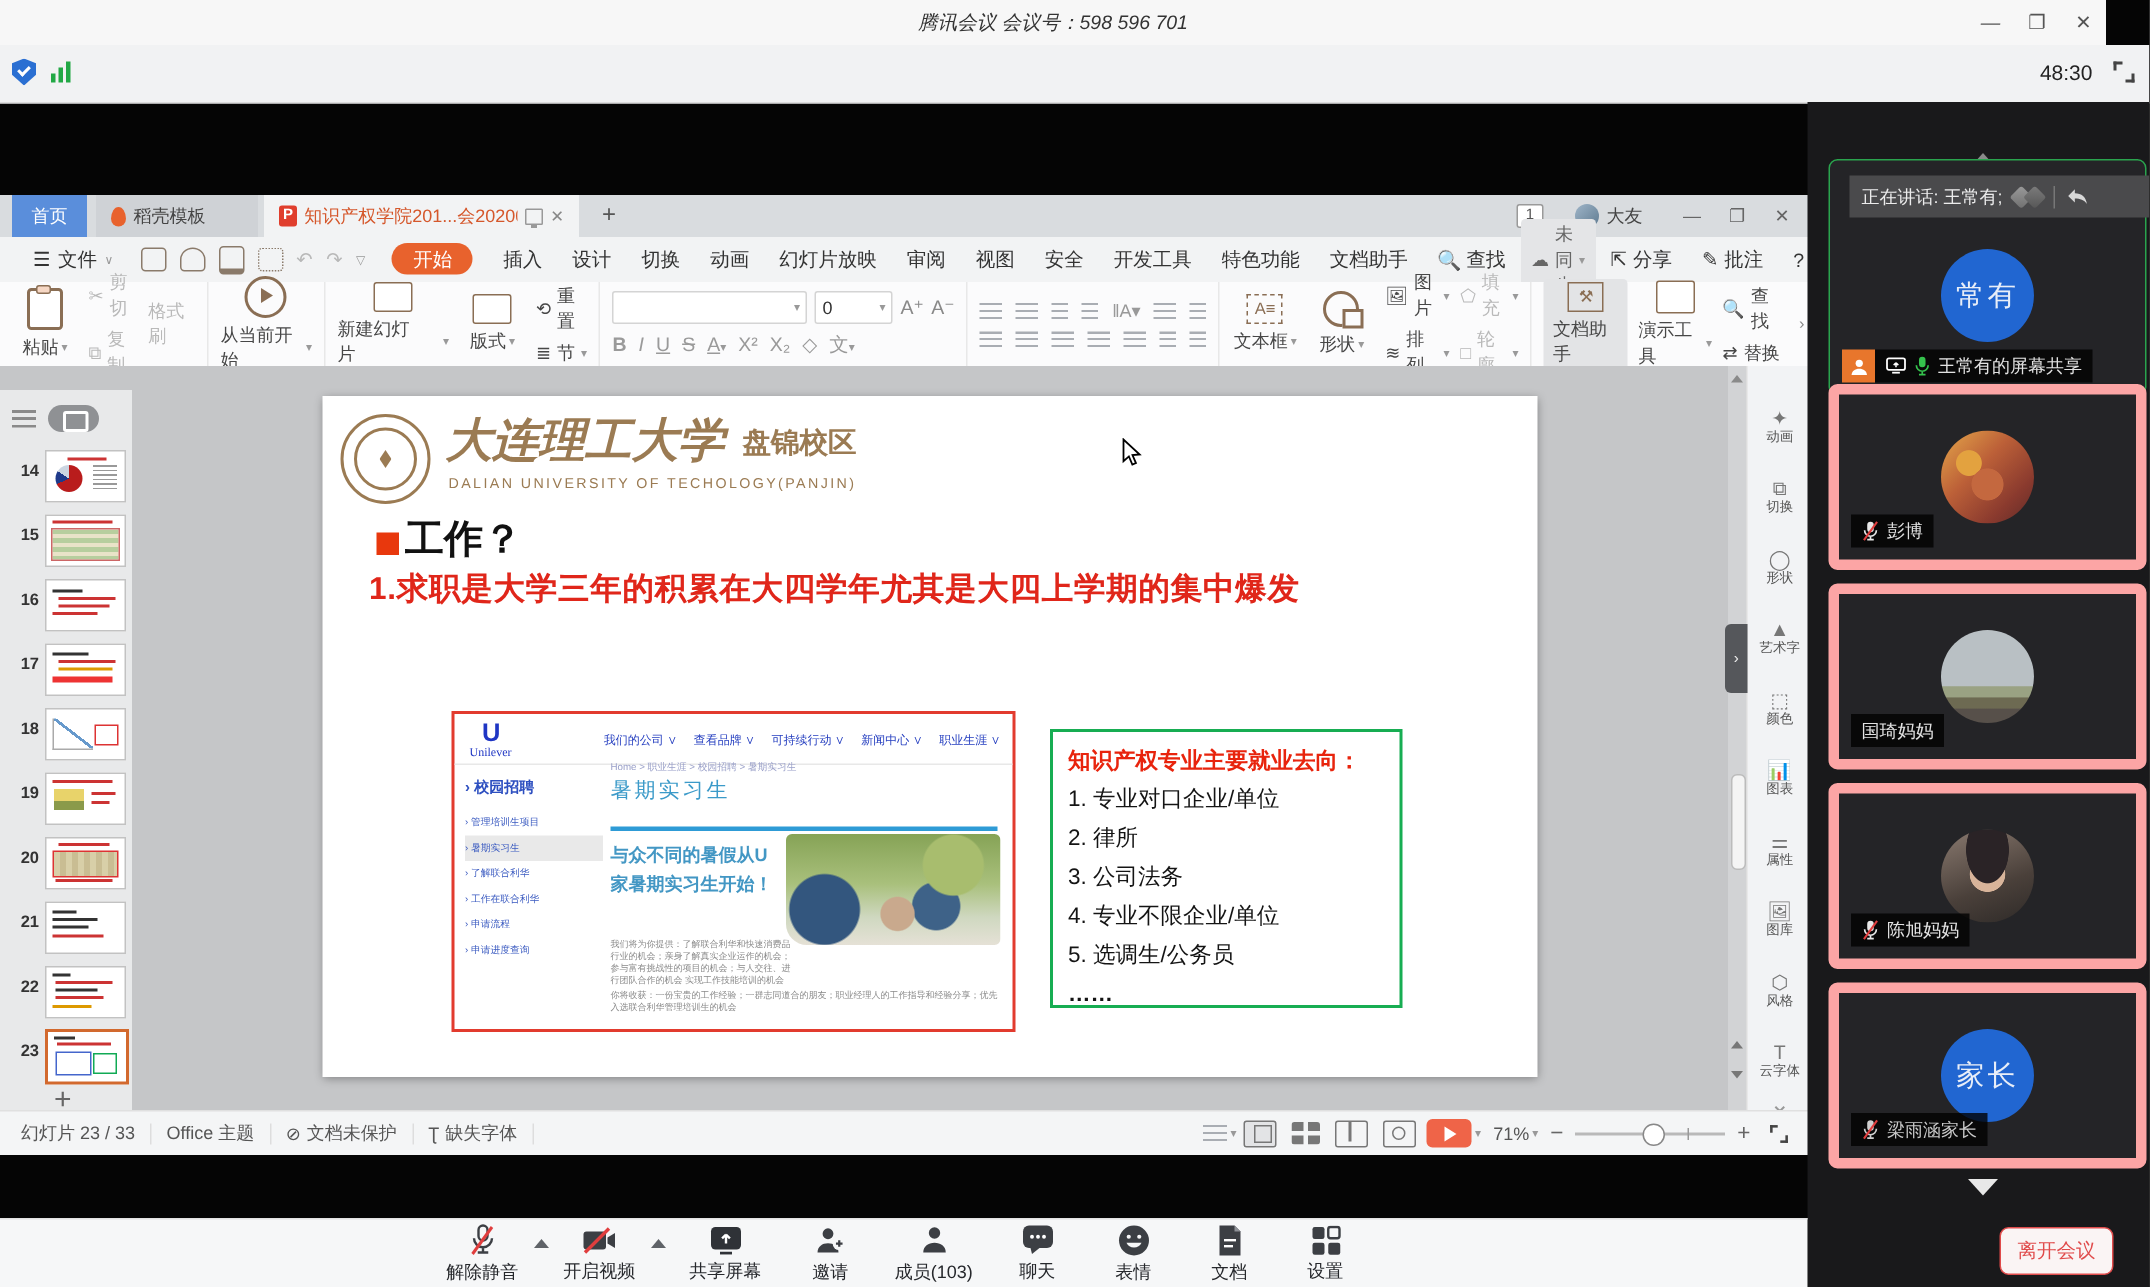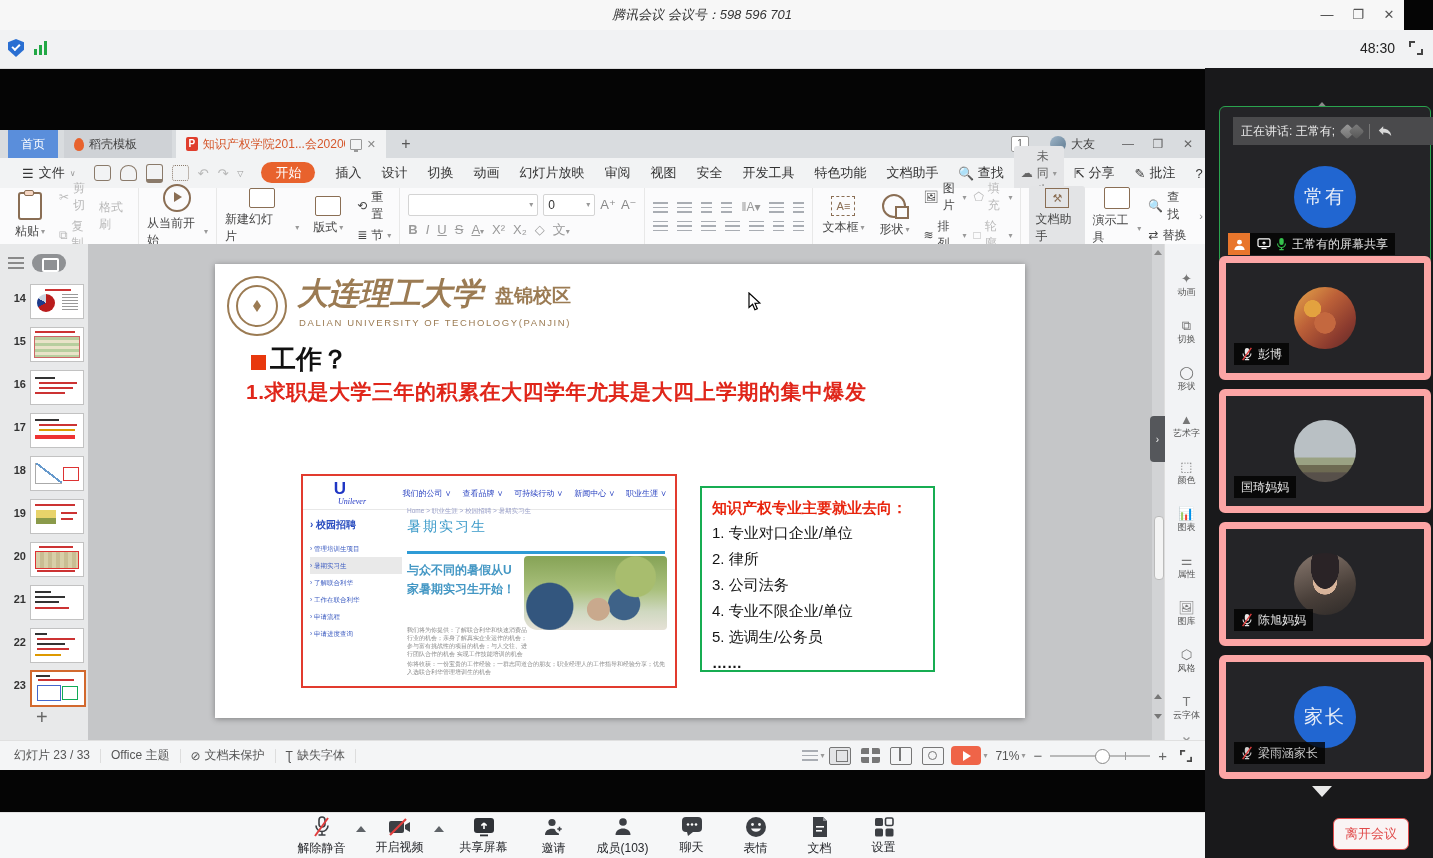--- a/index.html
+++ b/index.html
@@ -65,21 +65,21 @@
   .bars{width:15px;height:11px;background:repeating-linear-gradient(#a9adb3 0 1.5px,transparent 1.5px 4.5px);}
   .bars.short{width:11px;}
   .caret{font-size:8px;color:#999;}
   .hl{background:#e3e4e6;border-radius:3px;}
   .aboxic{width:22px;height:18px;border:1.5px dashed #8a6e54;font-size:11px;color:#8a6e54;text-align:center;line-height:18px;}
   .shapeic{width:20px;height:20px;border:2px solid #8a6e54;border-radius:50%;position:relative;}
   .shapeic:after{content:"";position:absolute;right:-5px;bottom:-3px;width:10px;height:9px;border:2px solid #8a6e54;background:#fbfbfc;}
 
   
   .wpsbody{left:0;top:114px;width:1207px;height:496px;background:#c5c6c8;}
-  .slidepanel{left:0;top:0;width:88px;height:496px;background:#e8e9ea;border-right:1px solid #d946ef;}
+  .slidepanel{left:0;top:16px;width:88px;height:496px;background:#e8e9ea;border-right:1px solid #d946ef;}
   .viewtg{position:absolute;left:8px;top:10px;display:flex;gap:8px;align-items:center;}
   .outlineic{width:16px;height:12px;background:repeating-linear-gradient(#8a8a8a 0 2px,transparent 2px 5px);}
   .slideviewic{width:34px;height:18px;background:#8f9194;border-radius:9px;position:relative;}
   .slideviewic:after{content:"";position:absolute;left:10px;top:4px;width:13px;height:10px;border:2px solid #fff;border-radius:2px;}
   .thumb{position:absolute;left:30px;width:52px;height:33px;background:#fff;border:1px solid #c2c2c2;overflow:hidden;}
   .thumb.sel{border:2px solid #d2692e;}
   .thnum{position:absolute;left:4px;width:22px;text-align:right;font-size:11px;color:#333;font-weight:bold;}
   .tline{position:absolute;height:2px;background:#c33;}
   .tlineb{position:absolute;height:1.5px;background:#333;}
   .addslide{position:absolute;left:36px;font-size:20px;color:#666;}
@@ -98,21 +98,21 @@
   .stitle{left:36px;top:78px;display:flex;align-items:center;gap:4px;}
   .redsq{width:15px;height:15px;background:#e8380d;margin-top:6px;}
   .stitle b{font-size:26px;color:#111;font-weight:600;}
   .rp{color:#e0261a;font-size:21px;font-weight:600;letter-spacing:0.5px;}
   .p1{left:31px;top:114px;white-space:nowrap;}
   .p2{left:20px;top:147px;width:758px;line-height:33px;text-indent:11px;}
 
   .ubox{left:86px;top:210px;width:372px;height:210px;border:2px solid #e23b2e;background:#fff;font-family:"Liberation Sans",sans-serif;}
   .ulogo{position:absolute;left:10px;top:5px;color:#1f36c4;text-align:center;}
   .ulogo .u{font-size:17px;font-weight:bold;line-height:16px;letter-spacing:-1px;}
-  .ulogo .nm{font-size:8px;font-style:italic;font-family:"Liberation Serif",serif;margin-left:25px;}
+  .ulogo .nm{font-size:8px;font-family:"Liberation Serif",serif;}
   .unav{position:absolute;right:8px;top:12px;display:flex;gap:11px;font-size:8px;color:#2740c0;}
   .uhr{position:absolute;left:0;top:33px;width:100%;border-top:1px solid #e8e8e8;}
   .uside{position:absolute;left:7px;top:42px;width:92px;font-size:6.5px;color:#3a5ac0;}
   .uside .t{font-size:10px;font-weight:bold;margin-bottom:8px;color:#2d4fc0;}
   .uside .it{line-height:17px;white-space:nowrap;}
   .uside .it.on{background:#e9e9e9;}
   .ubc{position:absolute;left:104px;top:31px;font-size:6.5px;color:#9aa0c9;}
   .uhead{position:absolute;left:104px;top:42px;font-size:14px;color:#3b9ac9;letter-spacing:2px;}
   .urule{position:absolute;left:104px;top:75px;width:258px;height:3px;background:#2e9bd6;}
   .utag{position:absolute;left:104px;top:85px;font-size:12px;font-weight:bold;color:#4397c4;line-height:19px;width:112px;}

